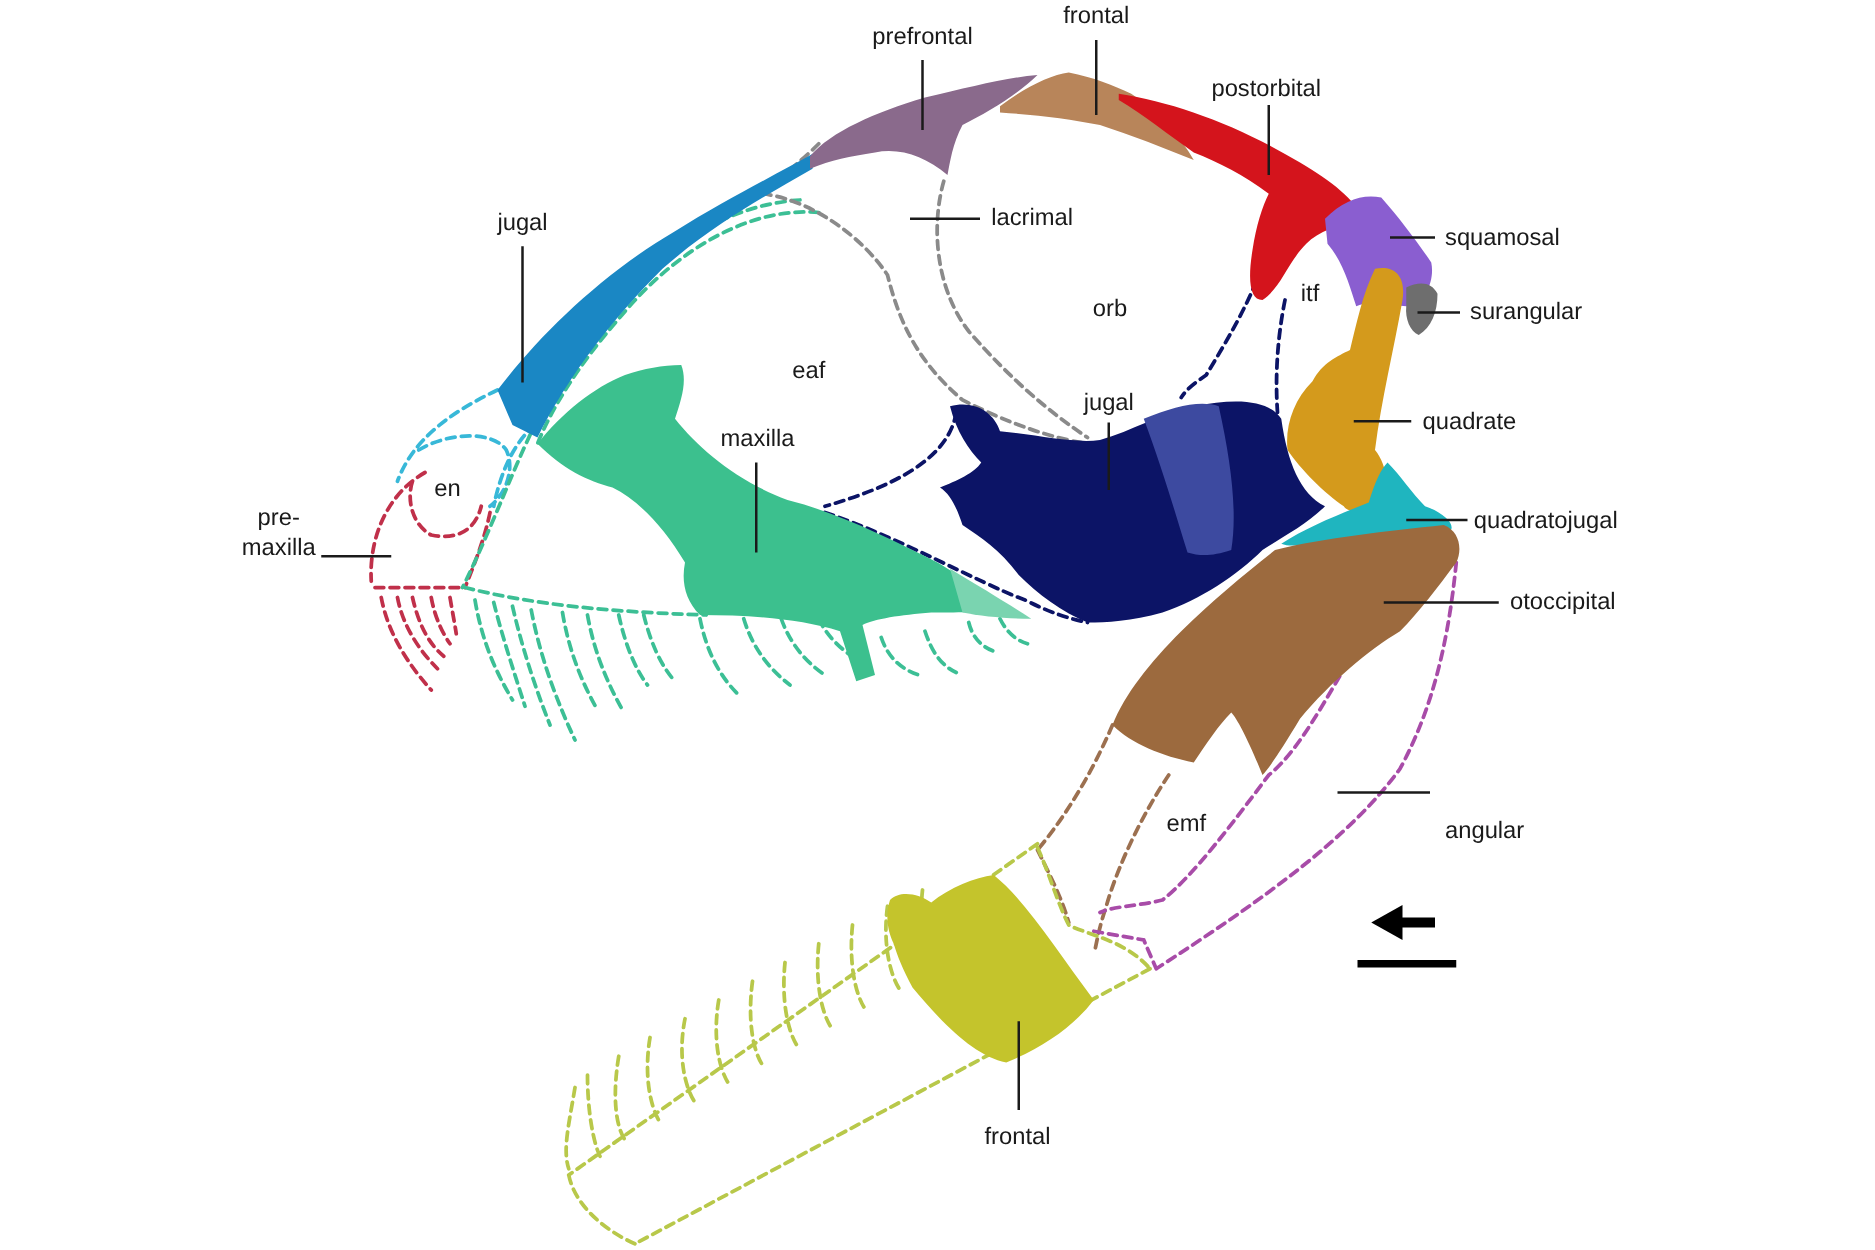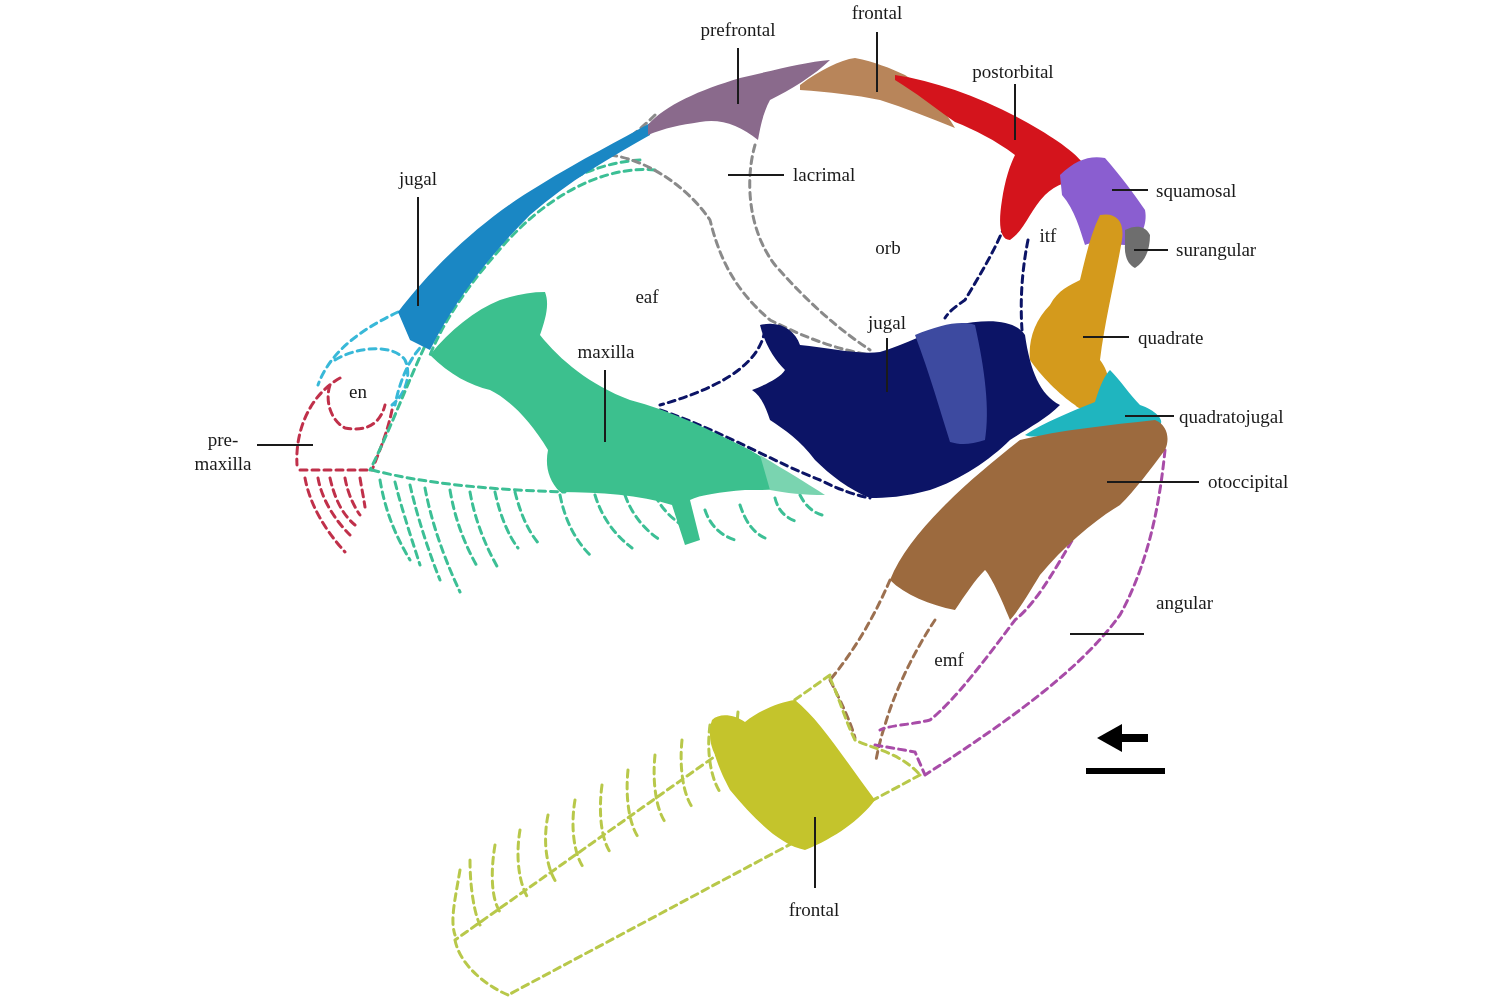--- a/index.html
+++ b/index.html
@@ -1,18 +1,18 @@
 <!DOCTYPE html>
 <html><head>
 <meta charset="utf-8">
 <style>
   html, body { margin:0; padding:0; background:#ffffff; }
   body { width:1500px; height:1000px; position:relative; overflow:hidden;
          font-family:"Liberation Sans", "DejaVu Sans", sans-serif; }
-  #figure { position:absolute; left:0; top:0; width:1500px; height:1000px;font-family:Liberation Serif, serif; }
+  #figure { position:absolute; left:0; top:0; width:1500px; height:1000px; }
   .lbl { position:absolute; font-size:19px; color:#1a1a1a; line-height:1; white-space:nowrap; }
   .lbl.c { transform:translateX(-50%); text-align:center; }
   .lbl.two { line-height:1.25; text-align:center; }
 </style>
 </head>
 <body>
 
 <div id="figure">
 <svg width="1500" height="1000" viewBox="0 0 1500 1000" xmlns="http://www.w3.org/2000/svg">
 
@@ -112,22 +112,22 @@
 <div class="lbl" style="left:793px; top:165px;">lacrimal</div>
 <div class="lbl" style="left:1156px; top:181px;">squamosal</div>
 <div class="lbl c" style="left:888px; top:225px;margin-top:13px;">orb</div>
 <div class="lbl c" style="left:1048px; top:226px;">itf</div>
 <div class="lbl" style="left:1176px; top:240px;">surangular</div>
 <div class="lbl c" style="left:647px; top:287px;">eaf</div>
 <div class="lbl c" style="left:887px; top:313px;">jugal</div>
 <div class="lbl c" style="left:606px; top:342px;">maxilla</div>
 <div class="lbl" style="left:1138px; top:328px;">quadrate</div>
 <div class="lbl c" style="left:358px; top:382px;">en</div>
-<div class="lbl two" style="left:190px; top:428px; width:66px;">
+<div class="lbl two" style="left:190px; top:403px; width:66px;">
   <div>pre-</div>
   <div>maxilla</div>
 </div>
 <div class="lbl" style="left:1179px; top:407px;">quadratojugal</div>
 <div class="lbl" style="left:1208px; top:472px;">otoccipital</div>
 <div class="lbl c" style="left:949px; top:650px;">emf</div>
-<div class="lbl" style="left:1156px; top:593px;">angular</div>
+<div class="lbl" style="left:1156px; top:655px;">angular</div>
 <div class="lbl c" style="left:814px; top:900px;">frontal</div>
 </div>
 
 </body></html>

